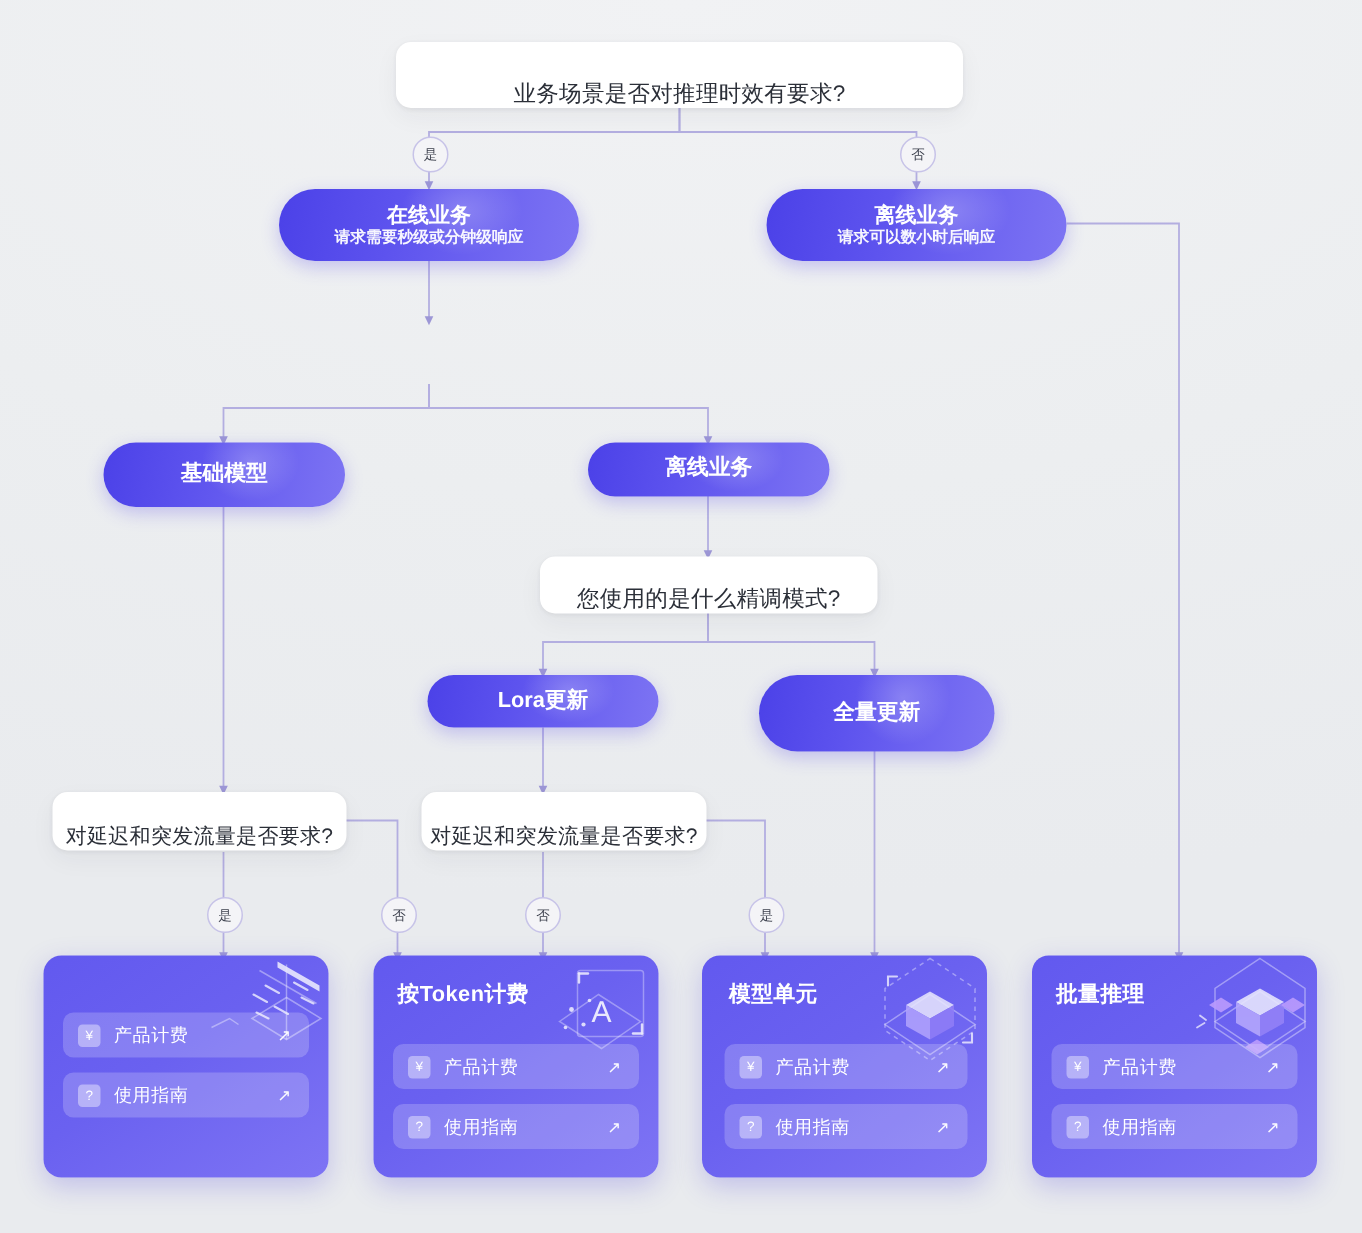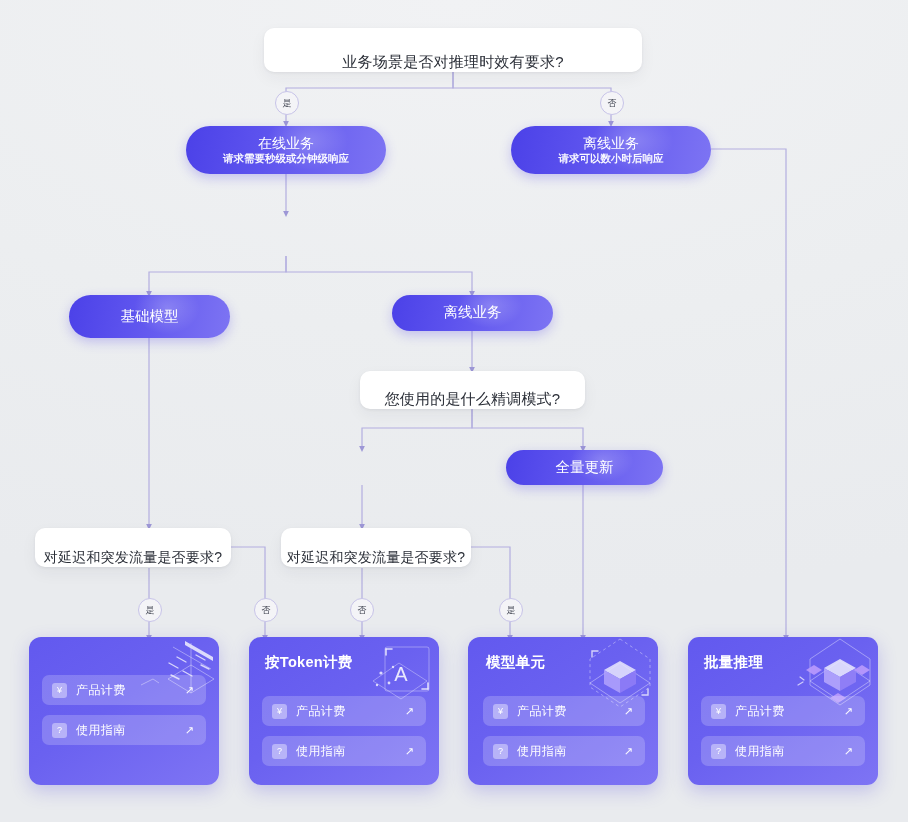--- a/index.html
+++ b/index.html
@@ -70,21 +70,21 @@
     position: absolute;
     right: 16%;
     top: -40%;
     width: 46%;
     height: 140%;
     background: radial-gradient(ellipse at center, rgba(255,255,255,.22) 0%, rgba(255,255,255,0) 62%);
     pointer-events: none;
   }
   .pill .pill-title {
     font-size: 14px;
-    font-weight: normal;
+    font-weight: bold;
     line-height: 1.2;
     position: relative;
     z-index: 2;
   }
   .pill .pill-sub {
     font-size: 10.5px;
     font-weight: bold;
     margin-top: 0;
     opacity: .95;
     line-height: 1.2;
@@ -254,22 +254,25 @@
   </div>
 
   <div class="pill single" style="left:392px; top:295px; width:161px; height:36px;">
     <div class="pill-title">离线业务</div>
   </div>
 
   <div class="node qbox" style="left:360px; top:371px; width:225px; height:38px;">
     <span>您使用的是什么精调模式?</span>
   </div>
 
-
-  <div class="pill single" style="left:506px; top:450px; width:157px; height:35px;">
+  <div class="pill single" style="left:285px; top:450px; width:154px; height:35px;">
+    <div class="pill-title">Lora更新</div>
+  </div>
+
+  <div class="pill single" style="left:506px; top:450px; width:157px; height:51px;">
     <div class="pill-title">全量更新</div>
   </div>
 
   <div class="node qbox small" style="left:35px; top:528px; width:196px; height:39px;">
     <span>对延迟和突发流量是否要求?</span>
   </div>
 
   <div class="node qbox small" style="left:281px; top:528px; width:190px; height:39px;">
     <span>对延迟和突发流量是否要求?</span>
   </div>

